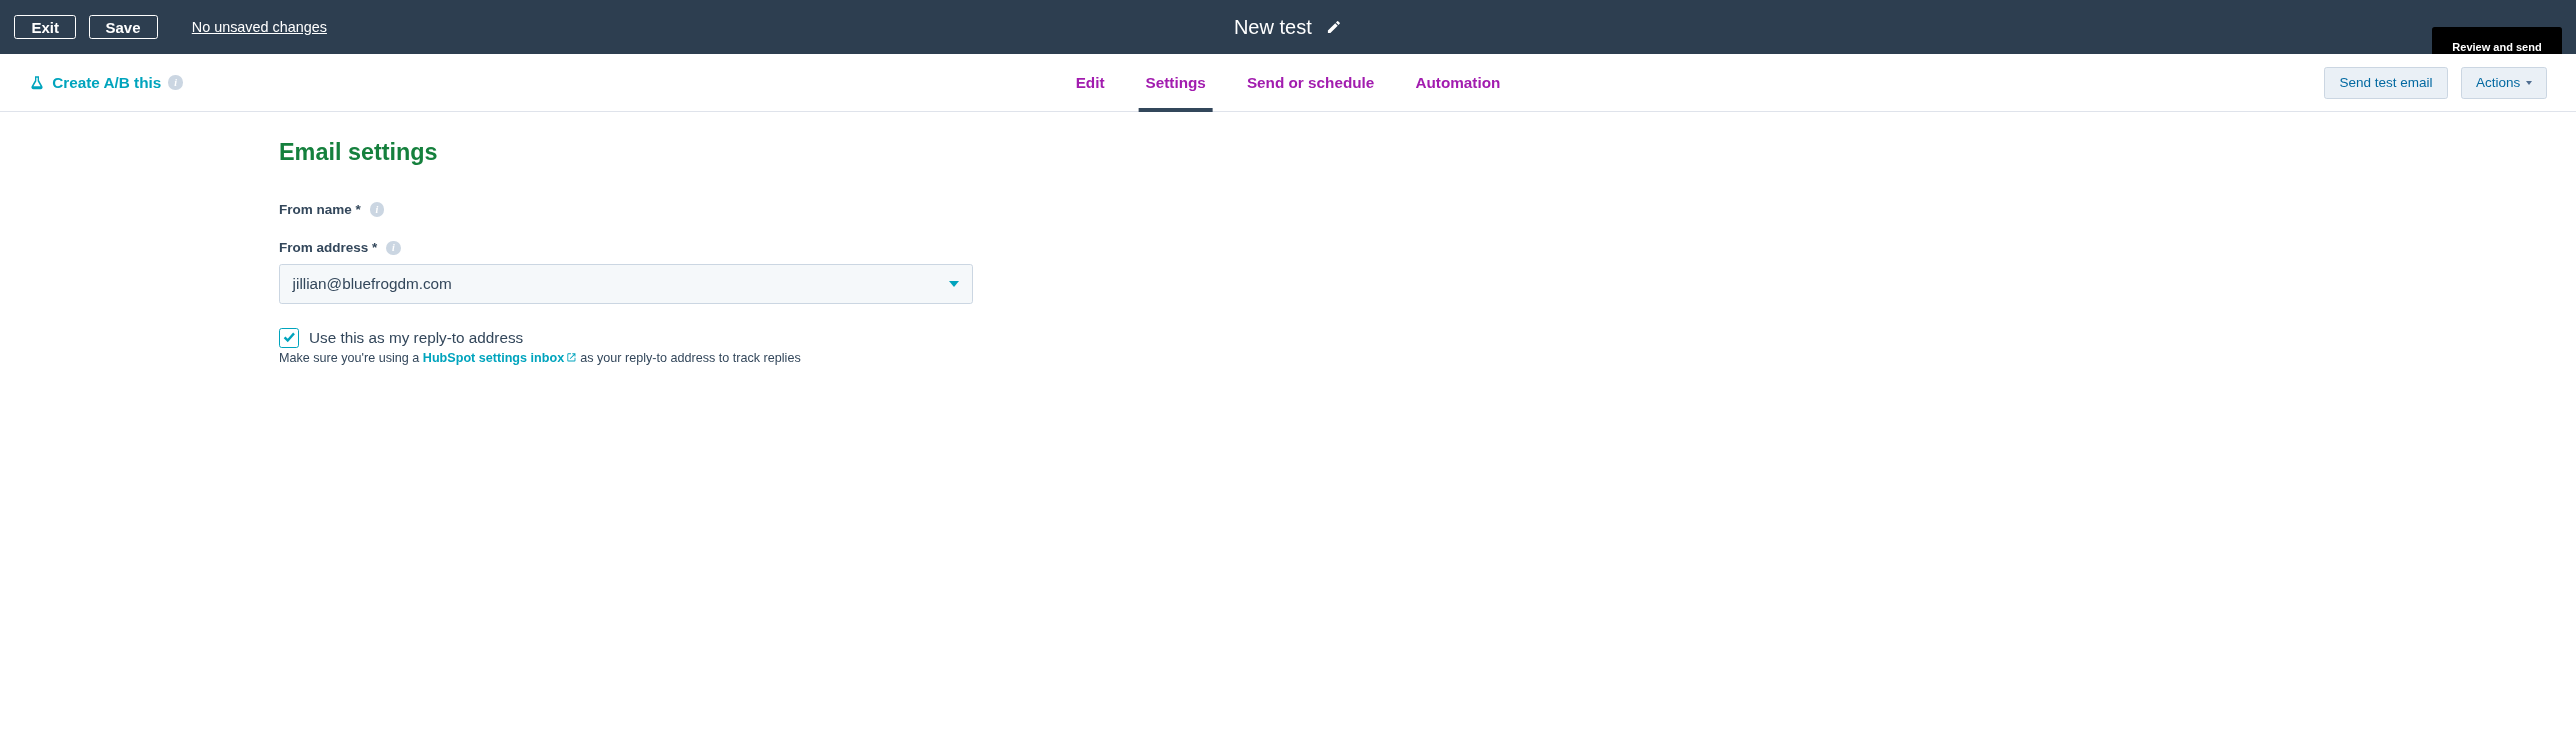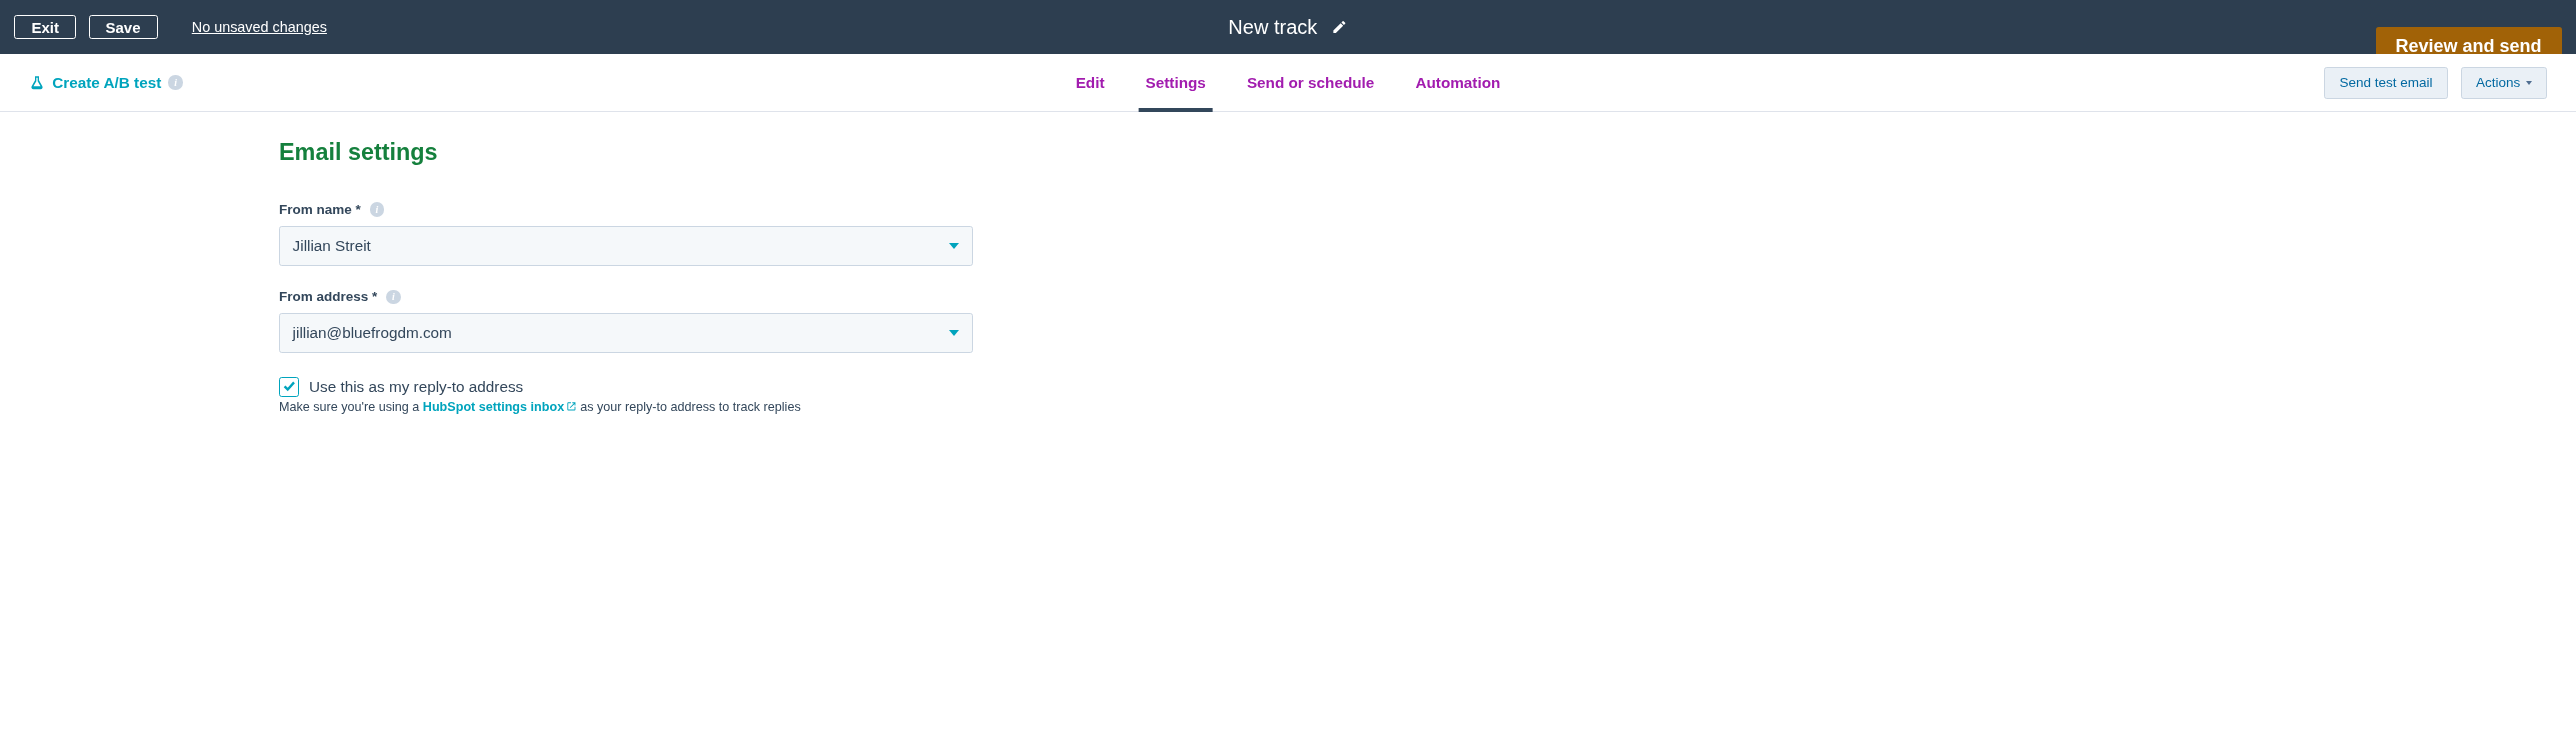--- a/index.html
+++ b/index.html
@@ -37,24 +37,24 @@
   left: 50%;
   transform: translateX(-50%);
   display: flex;
   align-items: center;
   gap: 14.4px;
 }
 .topbar-title { color: #fff; font-size: 20px; font-weight: 500; }
 .pencil-icon { width: 16px; height: 16px; fill: #fff; cursor: pointer; }
 .topbar-right { margin-left: auto; }
 .btn-primary {
-  background: #a16207;
+  background: #000000;
   border: none;
   color: #fff;
-  font-size: 18px;
+  font-size: 11px;
   font-weight: 600;
   padding: 0 20px;
   height: 40px;
   border-radius: 2.7px;
   cursor: pointer;
   margin-top: 39px;
 }
 
 
 .navbar {
@@ -168,36 +168,36 @@
 </head>
 <body>
 
 <div class="topbar">
   <div class="topbar-left">
     <button class="btn-outline">Exit</button>
     <button class="btn-outline">Save</button>
     <a class="unsaved">No unsaved changes</a>
   </div>
   <div class="topbar-center">
-    <span class="topbar-title">New track</span>
+    <span class="topbar-title">New test</span>
     <svg class="pencil-icon" viewBox="0 0 24 24">
       <path d="M3 17.25V21h3.75l11-11-3.75-3.75-11 11zM20.7 7.04a1 1 0 0 0 0-1.41l-2.34-2.34a1 1 0 0 0-1.41 0l-1.83 1.83 3.75 3.75 1.83-1.83z"></path>
     </svg>
   </div>
   <div class="topbar-right">
     <button class="btn-primary">Review and send</button>
   </div>
 </div>
 
 <div class="navbar">
   <div class="nav-left">
     <svg class="flask-icon" viewBox="0 0 24 24">
       <path d="M9 2v6l-5 9a3 3 0 0 0 2.6 4.5h10.8A3 3 0 0 0 20 17l-5-9V2H9zm2 2h2v5.3l4.3 7.7H6.7L11 9.3V4z"></path>
     </svg>
-    <span class="ab-link">Create A/B test</span>
+    <span class="ab-link">Create A/B this</span>
     <span class="info-icon">i</span>
   </div>
   <div class="nav-tabs">
     <div class="nav-tab">Edit</div>
     <div class="nav-tab active">Settings</div>
     <div class="nav-tab">Send or schedule</div>
     <div class="nav-tab">Automation</div>
   </div>
   <div class="nav-right">
     <button class="btn-secondary">Send test email</button>
@@ -208,24 +208,20 @@
   </div>
 </div>
 
 <div class="content">
   <h1 class="page-heading">Email settings</h1>
 
   <div class="field-group">
     <div class="field-label">
       <span>From name *</span>
       <span class="info-icon">i</span>
-    </div>
-    <div class="select-box">
-      <span>Jillian Streit</span>
-      <span class="select-caret"></span>
     </div>
   </div>
 
   <div class="field-group">
     <div class="field-label">
       <span>From address *</span>
       <span class="info-icon">i</span>
     </div>
     <div class="select-box">
       <span>jillian@bluefrogdm.com</span>

